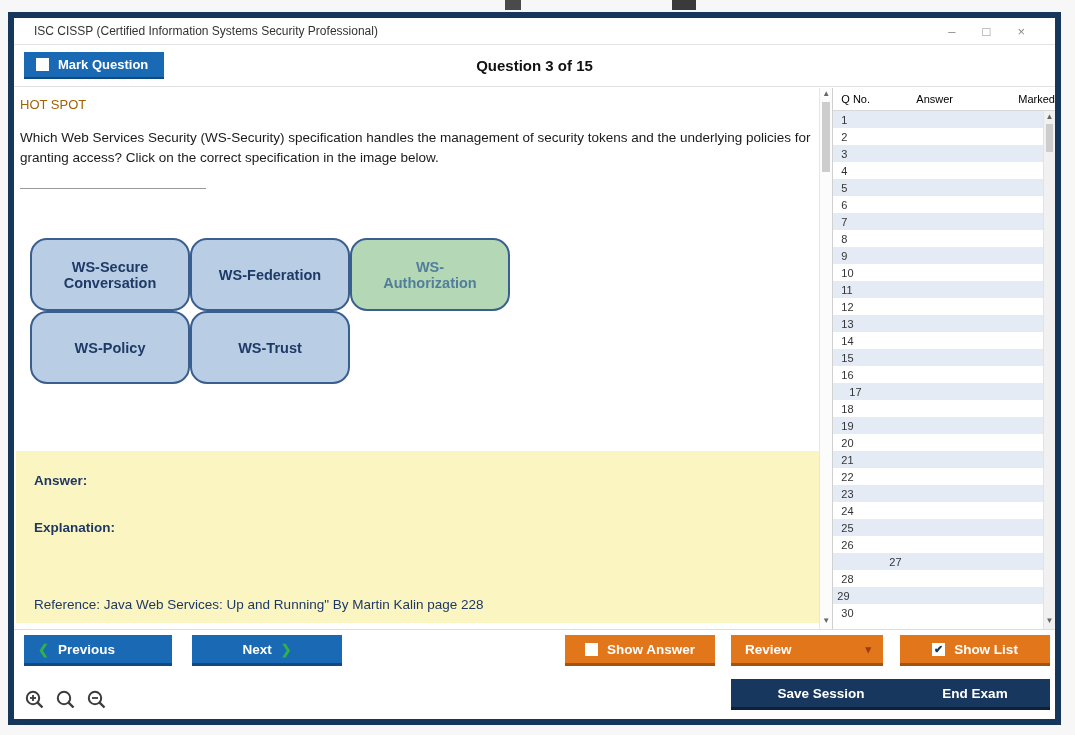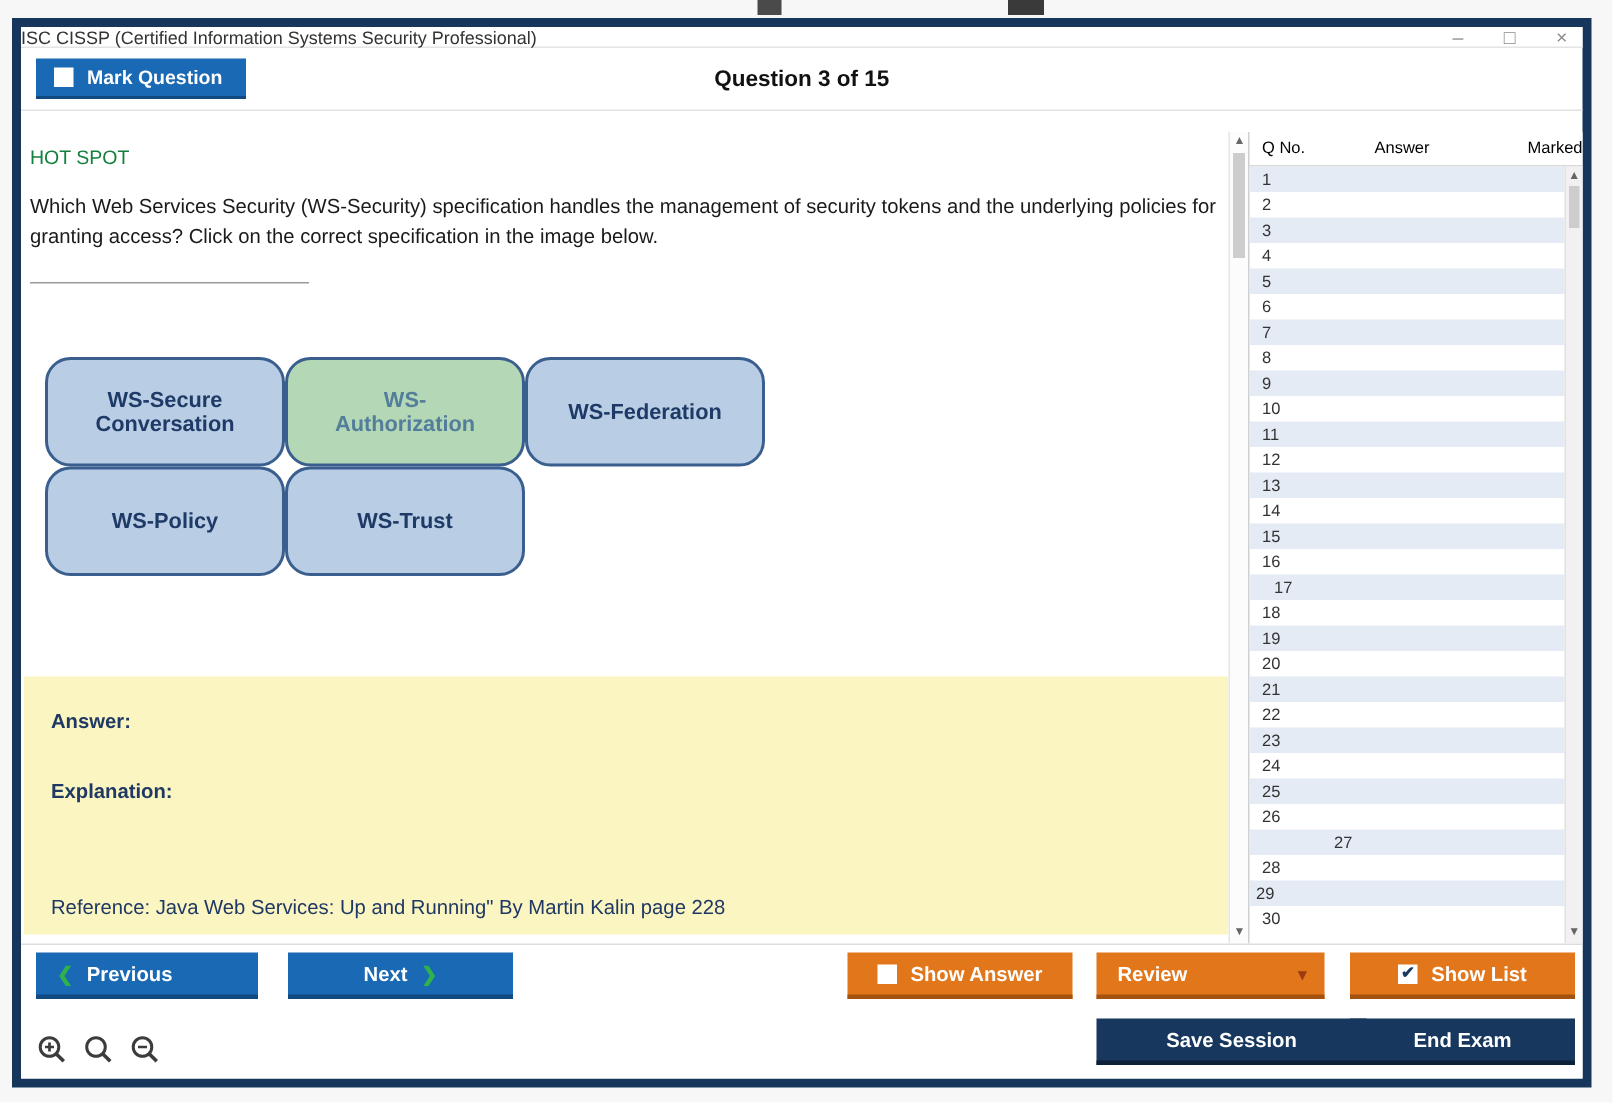--- a/index.html
+++ b/index.html
@@ -11,42 +11,42 @@
   .artifact { position:absolute; top:0; height:10px; }
   .artifact.a1 { left:505px; width:16px; background:#4a4a4a; }
   .artifact.a2 { left:672px; width:24px; background:#3a3a3a; }
 
   .window {
     position:absolute; left:8px; top:12px; width:1053px; height:713px;
     border:6px solid #16365c; background:#ffffff;
   }
 
   
-  .titlebar { height:14px; display:flex; align-items:center; padding:0 0; border-bottom:1px solid #e4e4e4; background:#fff;gap:20px; }
+  .titlebar { height:27px; display:flex; align-items:center; padding:0 20px; border-bottom:1px solid #e4e4e4; background:#fff;gap:20px; }
   .title { font-size:12px; color:#333; }
   .win-controls { margin-left:auto; display:flex; align-items:center; gap:27px; padding-right:10px; }
   .win-controls span { color:#8c8c8c; font-size:13px; line-height:13px; cursor:default; }
 
   
   .header { height:42px; position:relative; display:flex; align-items:center; border-bottom:1px solid #e2e2e2; }
   .qcounter { position:absolute; left:0; right:0; text-align:center; font-size:15px; font-weight:bold; color:#111; }
   .mark-btn {
     position:relative; z-index:2; margin-left:10px; height:27px; padding:0 16px 0 12px;
     background:#1a69b4; border:none; border-bottom:2px solid #114a80;
     color:#fff; font-weight:bold; font-size:13px;
     display:flex; align-items:center; gap:9px; cursor:pointer; font-family:inherit;
   }
   .cb { width:13px; height:13px; background:#fff; display:inline-flex; align-items:center; justify-content:center; flex:0 0 auto; }
   .cb .tick { color:#17375e; font-size:11px; line-height:11px; font-weight:bold; }
 
   
   .content { position:absolute; top:70px; left:0; right:0; height:541px; display:flex; }
   .main { flex:1 1 auto; position:relative; overflow:hidden; }
 
-  .hotspot { position:absolute; left:6px; top:9px; font-size:13px; color:#15803d; }
+  .hotspot { position:absolute; left:6px; top:9px; font-size:13px; color:#a16207; }
   .qtext { position:absolute; left:6px; top:40px; width:812px; font-size:13.5px; line-height:1.5; color:#1a1a1a; }
   .rule { position:absolute; left:6px; top:100px; width:186px; border-top:1px solid #999; }
 
   .diagram { position:absolute; left:16px; top:150px; display:grid; grid-template-columns:repeat(3,160px); }
   .wsbox {
     height:73px; border:2.5px solid #3a5f8f; border-radius:17px; background:#b9cde4;
     color:#1e3a66; font-weight:bold; font-size:14.5px; text-align:center;
     display:flex; align-items:center; justify-content:center; padding:0 12px;
     white-space:pre-line; cursor:pointer;
   }
@@ -126,23 +126,23 @@
 
   <div class="content">
 
     <div class="main">
       <div class="hotspot">HOT SPOT</div>
       <div class="qtext">Which Web Services Security (WS-Security) specification handles the management of security tokens and the underlying policies for granting access? Click on the correct specification in the image below.</div>
       <div class="rule"></div>
 
       <div class="diagram">
           <div class="wsbox">WS-Secure Conversation</div>
+          <div class="wsbox">WS-Federation</div>
           <div class="wsbox hl">WS-
 Authorization</div>
-          <div class="wsbox">WS-Federation</div>
           <div class="wsbox">WS-Policy</div>
           <div class="wsbox">WS-Trust</div>
         </div>
 
       <div class="answer-panel">
         <div class="ans-label">Answer:</div>
         <div class="exp-label">Explanation:</div>
         <div class="reference">Reference: Java Web Services: Up and Running" By Martin Kalin page 228</div>
       </div>
     </div>

